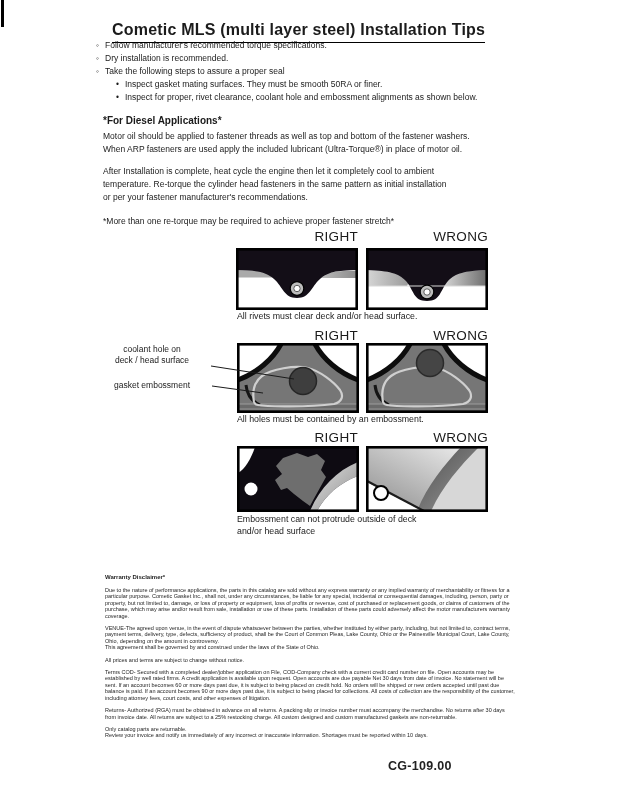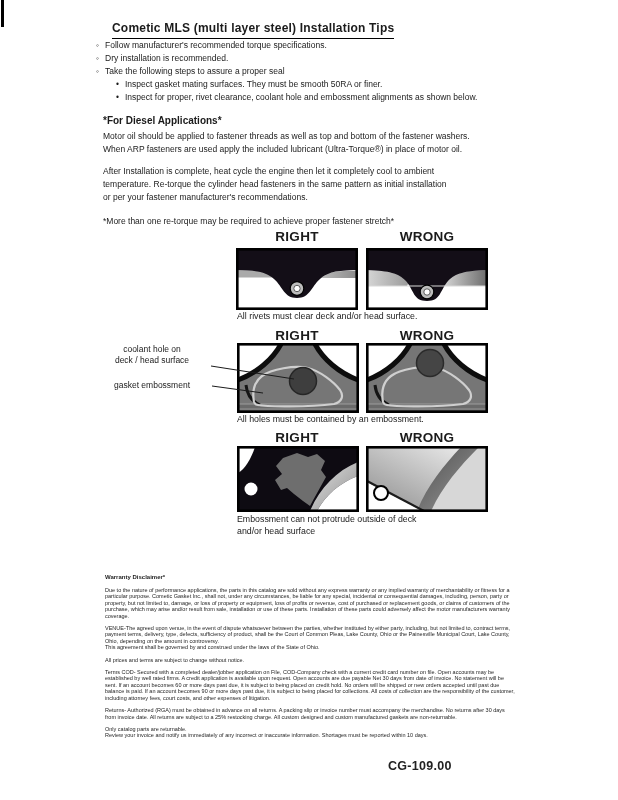--- a/index.html
+++ b/index.html
@@ -1,31 +1,31 @@
 <!DOCTYPE html>
 <html><head>
 <meta charset="utf-8">
 <style>
   html,body{margin:0;padding:0;background:#fff;}
   .page{
     position:relative;width:618px;height:800px;background:#ffffff;overflow:hidden;
     font-family:"Liberation Sans", sans-serif;color:#1b1b1b;
   }
   .tick{position:absolute;left:1px;top:0;width:2.5px;height:27px;background:#000;}
-  .title{position:absolute;left:112px;top:21px;font-size:12px;font-weight:bold;letter-spacing:.2px;}
+  .title{position:absolute;left:112px;top:21px;font-size:16px;font-weight:bold;letter-spacing:.2px;}
   .title-u{display:inline-block;border-bottom:1.6px solid #000;padding-bottom:3px;}
   .tips{position:absolute;left:96px;top:39px;margin:0;padding:0;list-style:none;
         font-size:8.5px;line-height:13px;}
   .tips li{white-space:pre-line;}
   .tips li .m{display:inline-block;width:9px;}
   .tips li.sub{padding-left:20px;}
   .diesel-h{position:absolute;left:103px;top:115px;font-size:10px;font-weight:bold;}
   .para{position:absolute;left:103px;width:424px;font-size:8.5px;line-height:13px;white-space:pre-line;}
   #p1{top:130px} #p2{top:165px} #p3{top:215px}
-  .dg-h{position:absolute;width:122px;text-align:center;font-size:13.5px;font-weight:bold;letter-spacing:.3px;}
+  .dg-h{position:absolute;width:122px;text-align:right;font-size:13.5px;font-weight:normal;letter-spacing:.3px;}
   .panel{position:absolute;}
   .cap{position:absolute;left:237px;font-size:8.8px;line-height:12px;white-space:pre-line;}
   .lbl{position:absolute;left:96px;width:112px;text-align:center;font-size:8.5px;line-height:11px;white-space:pre-line;}
   .overlay{position:absolute;left:0;top:0;pointer-events:none;}
   .legal{position:absolute;left:105px;top:574px;width:412px;color:#1f1f1f;}
   .legal h3{margin:0 0 7px 0;font-size:6px;font-weight:bold;}
   .legal p{margin:0 0 6px 0;font-size:5.5px;line-height:6.4px;white-space:pre-line;}
   .pgnum{position:absolute;left:388px;top:759px;font-size:12.5px;letter-spacing:.3px;color:#222;font-weight:bold;}
 </style>
 </head>

